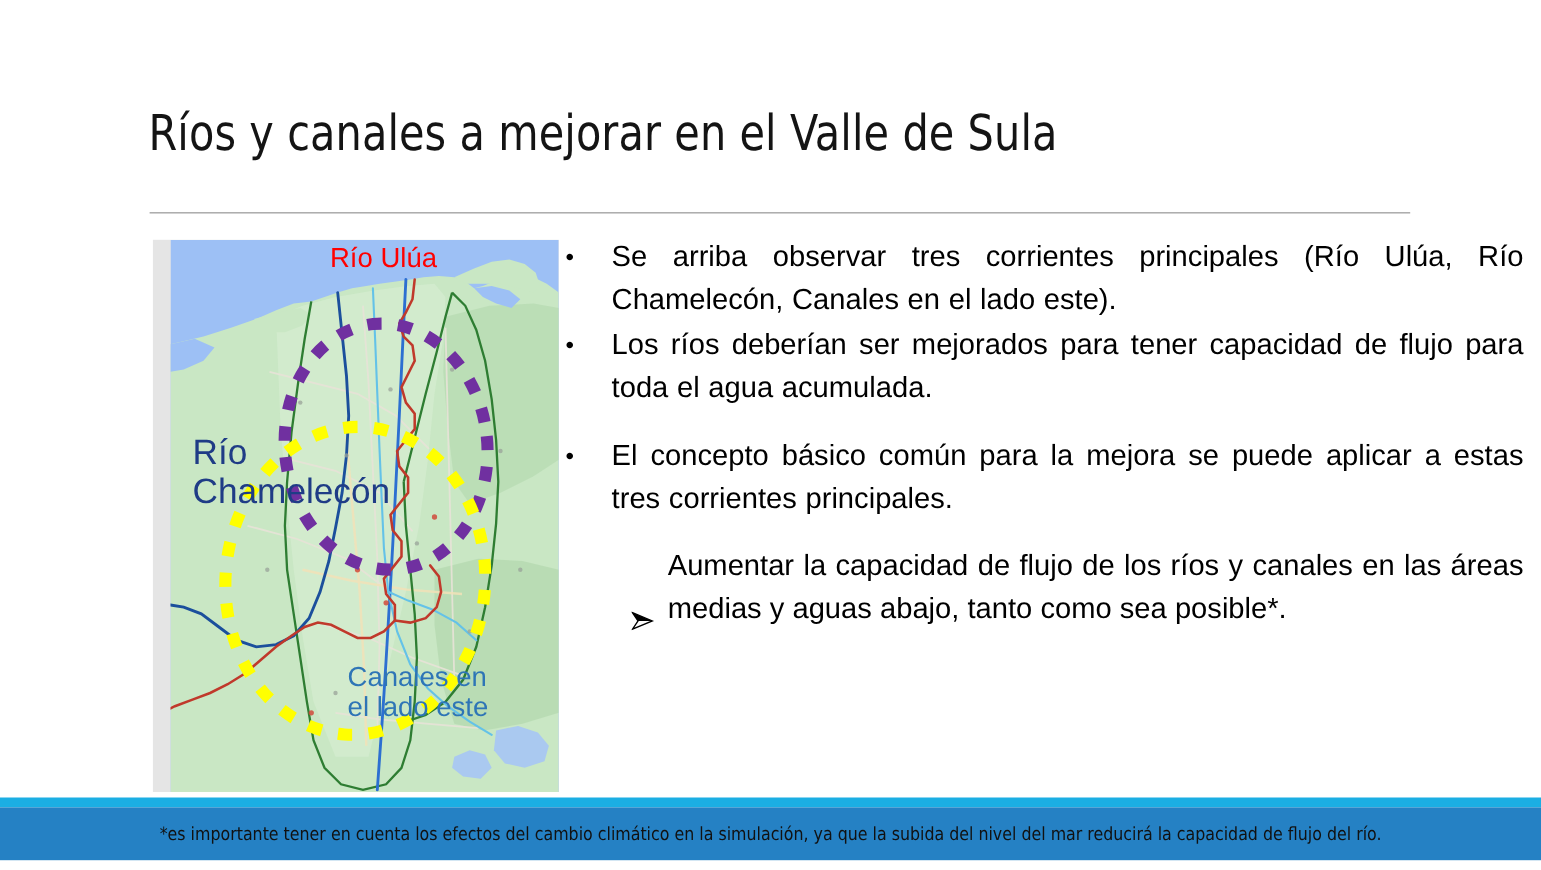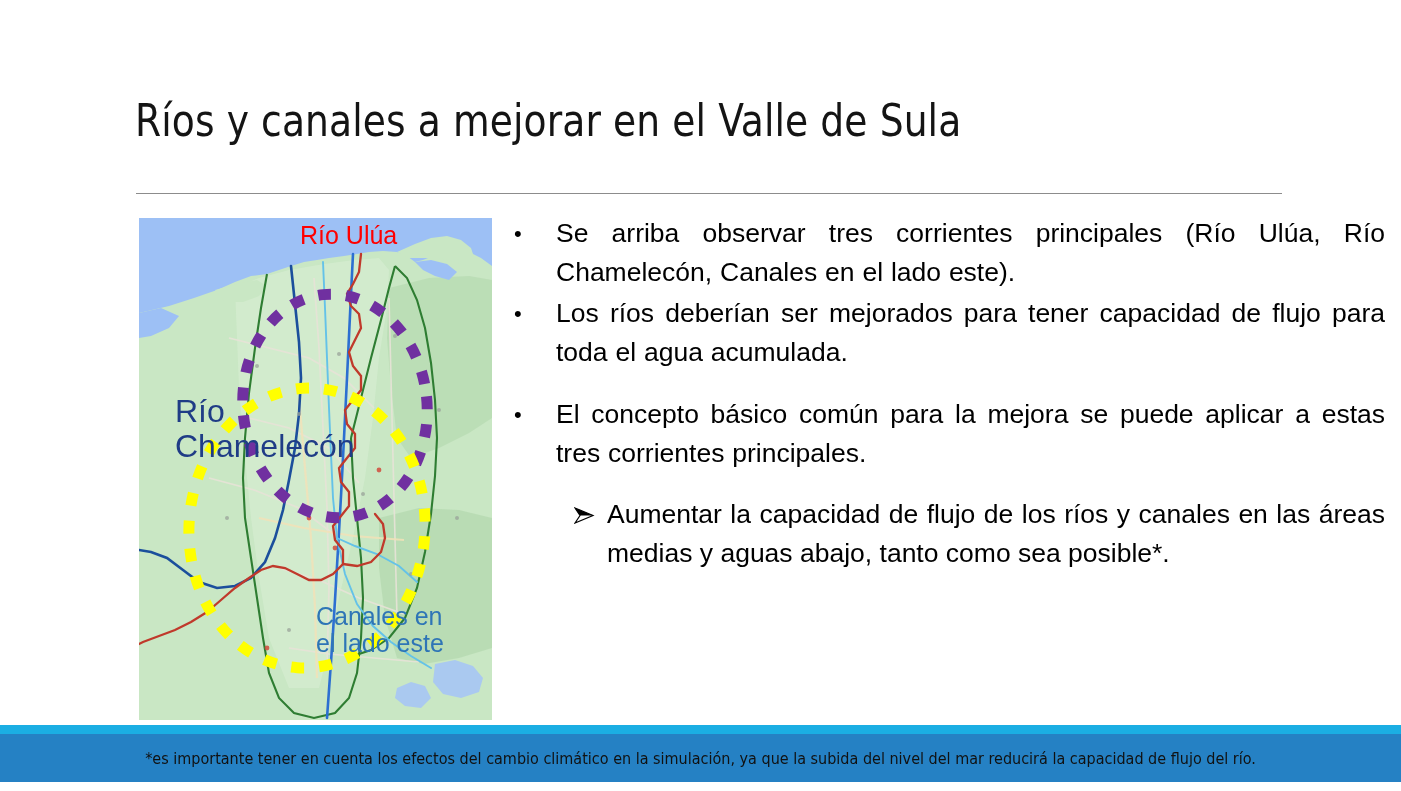--- a/index.html
+++ b/index.html
@@ -51,21 +51,22 @@
   }
 
   
   .map-figure {
     position: absolute;
     left: 139px;
     top: 218px;
     width: 353px;
     height: 502px;
     overflow: hidden;
-    background: #fde047;
+    background: #e5e5e5;
+    padding-left: 16px;
   }
   .map-figure svg { display: block; }
 
   .map-caption {
     position: absolute;
     font-family: "Liberation Sans", sans-serif;
     font-weight: 400;
     white-space: pre;
     line-height: 1.08;
   }
@@ -124,21 +125,21 @@
     color: #000000;
     text-align: justify;
     text-justify: inter-word;
     word-spacing: 0.5px;
   }
   .bullet-text.last-line-natural { text-align-last: left; }
 
   
   .sub-row {
     display: flex;
-    align-items: flex-start;
+    align-items: flex-end;
     margin-top: 22px;
   }
   .sub-mark {
     flex: 0 0 auto;
     width: 102px;
     padding-left: 69px;
     box-sizing: border-box;
     font-size: 24px;
     line-height: 39px;
     color: #000000;

